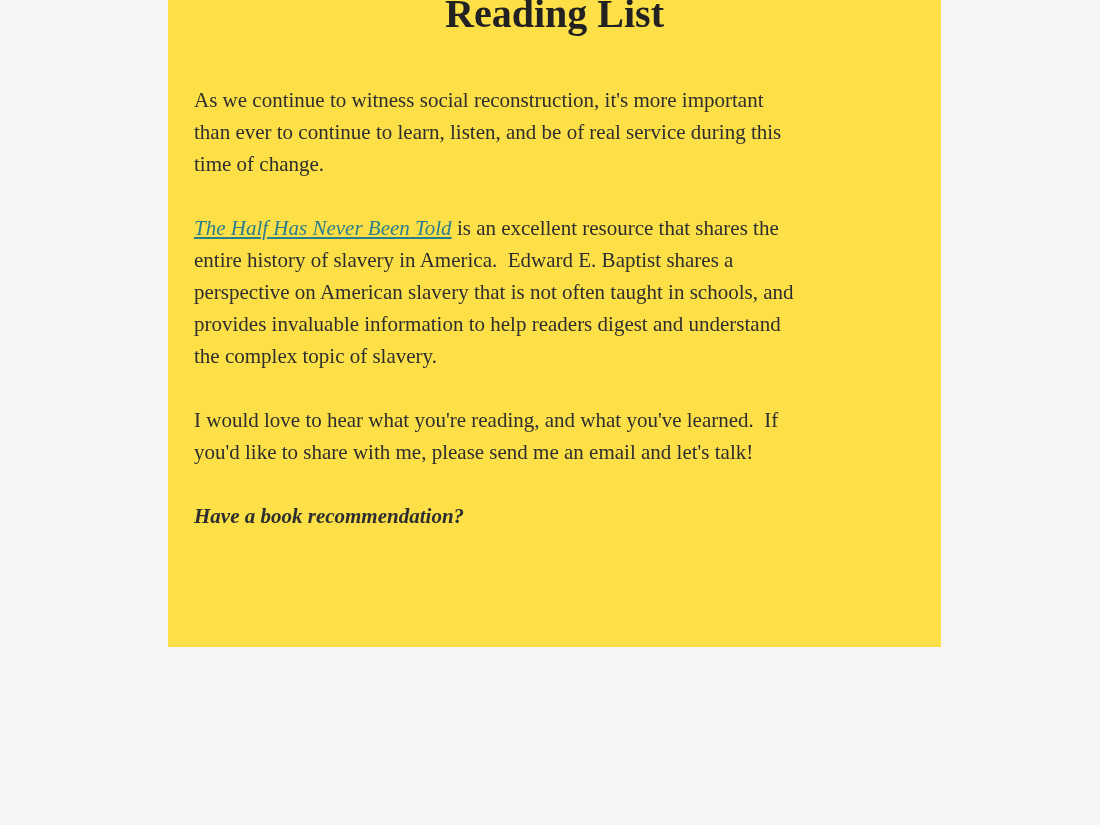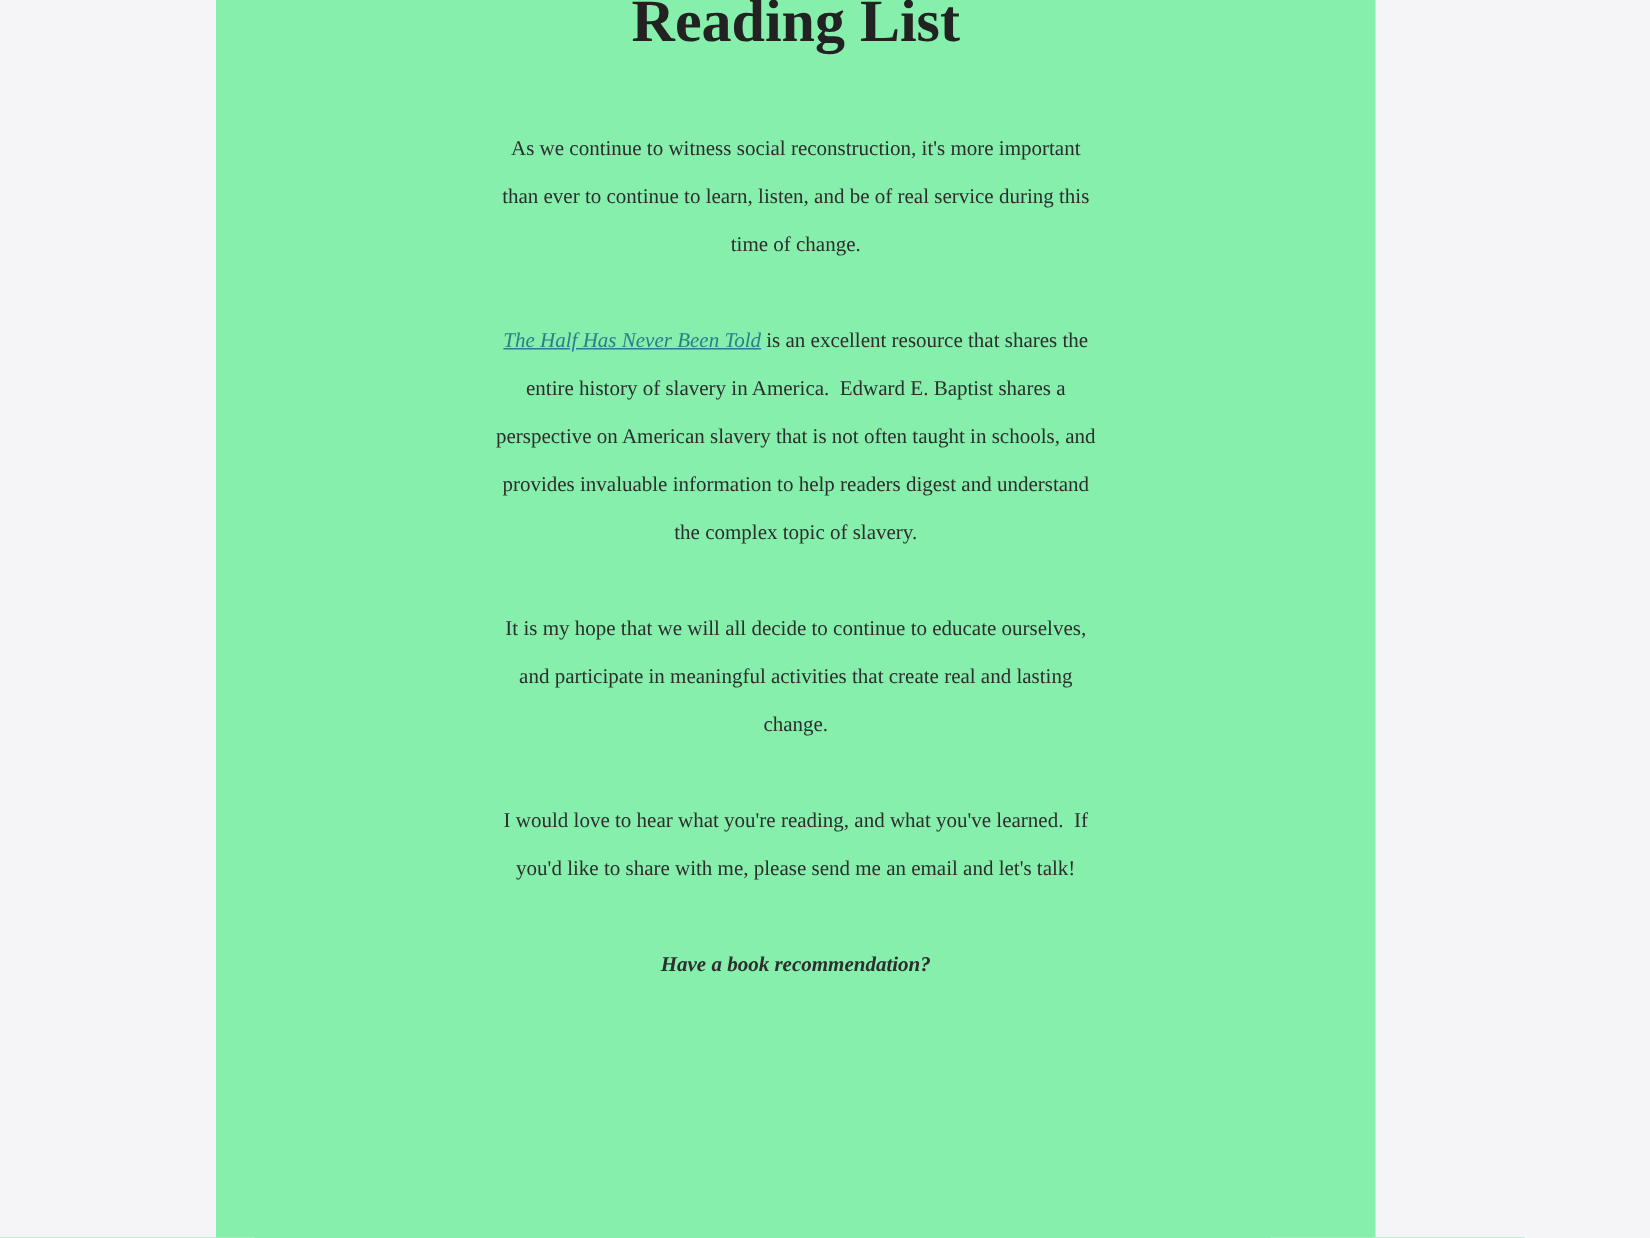--- a/index.html
+++ b/index.html
@@ -8,41 +8,40 @@
   }
   body {
     width: 1100px;
     height: 825px;
     background: #f5f4f7;
     overflow: hidden;
     font-family: "Liberation Serif", "DejaVu Serif", serif;
   }
   .card {
     position: absolute;
-    left: 144px;
+    left: 168px;
     top: 0;
     width: 773px;
-    height: 825px;
-    background: #86efac;
+    height: 647px;
+    background: #fde047;
     box-sizing: border-box;
     padding: 0 26px;
   }
   .page-title {
     font-size: 40px;
     line-height: 44px;
     font-weight: bold;
     color: #222222;
     text-align: center;
     margin: -8px 0 48px 0;
   }
   .para {
-    font-size: 14px;
+    font-size: 21px;
     line-height: 32px;
     color: #2e2e2e;
-    text-align: center;
     margin: 16px 0 32px 0;
     white-space: pre-wrap;
   }
   .question-heading {
     font-weight: bold;
     font-style: italic;
   }
   .book-link {
     color: #2b7d8c;
     font-style: italic;
@@ -61,22 +60,19 @@
 than ever to continue to learn, listen, and be of real service during this
 time of change.</p>
 
 
   <p class="para"><a class="book-link">The Half Has Never Been Told</a><span> is an excellent resource that shares the
 entire history of slavery in America.  Edward E. Baptist shares a
 perspective on American slavery that is not often taught in schools, and
 provides invaluable information to help readers digest and understand
 the complex topic of slavery.</span></p>
 
-  <p class="para">It is my hope that we will all decide to continue to educate ourselves,
-and participate in meaningful activities that create real and lasting
-change.</p>
 
   <p class="para">I would love to hear what you're reading, and what you've learned.  If
 you'd like to share with me, please send me an email and let's talk!</p>
 
   <p class="para question-heading">Have a book recommendation?</p>
 
 </div>
 
 </body></html>

